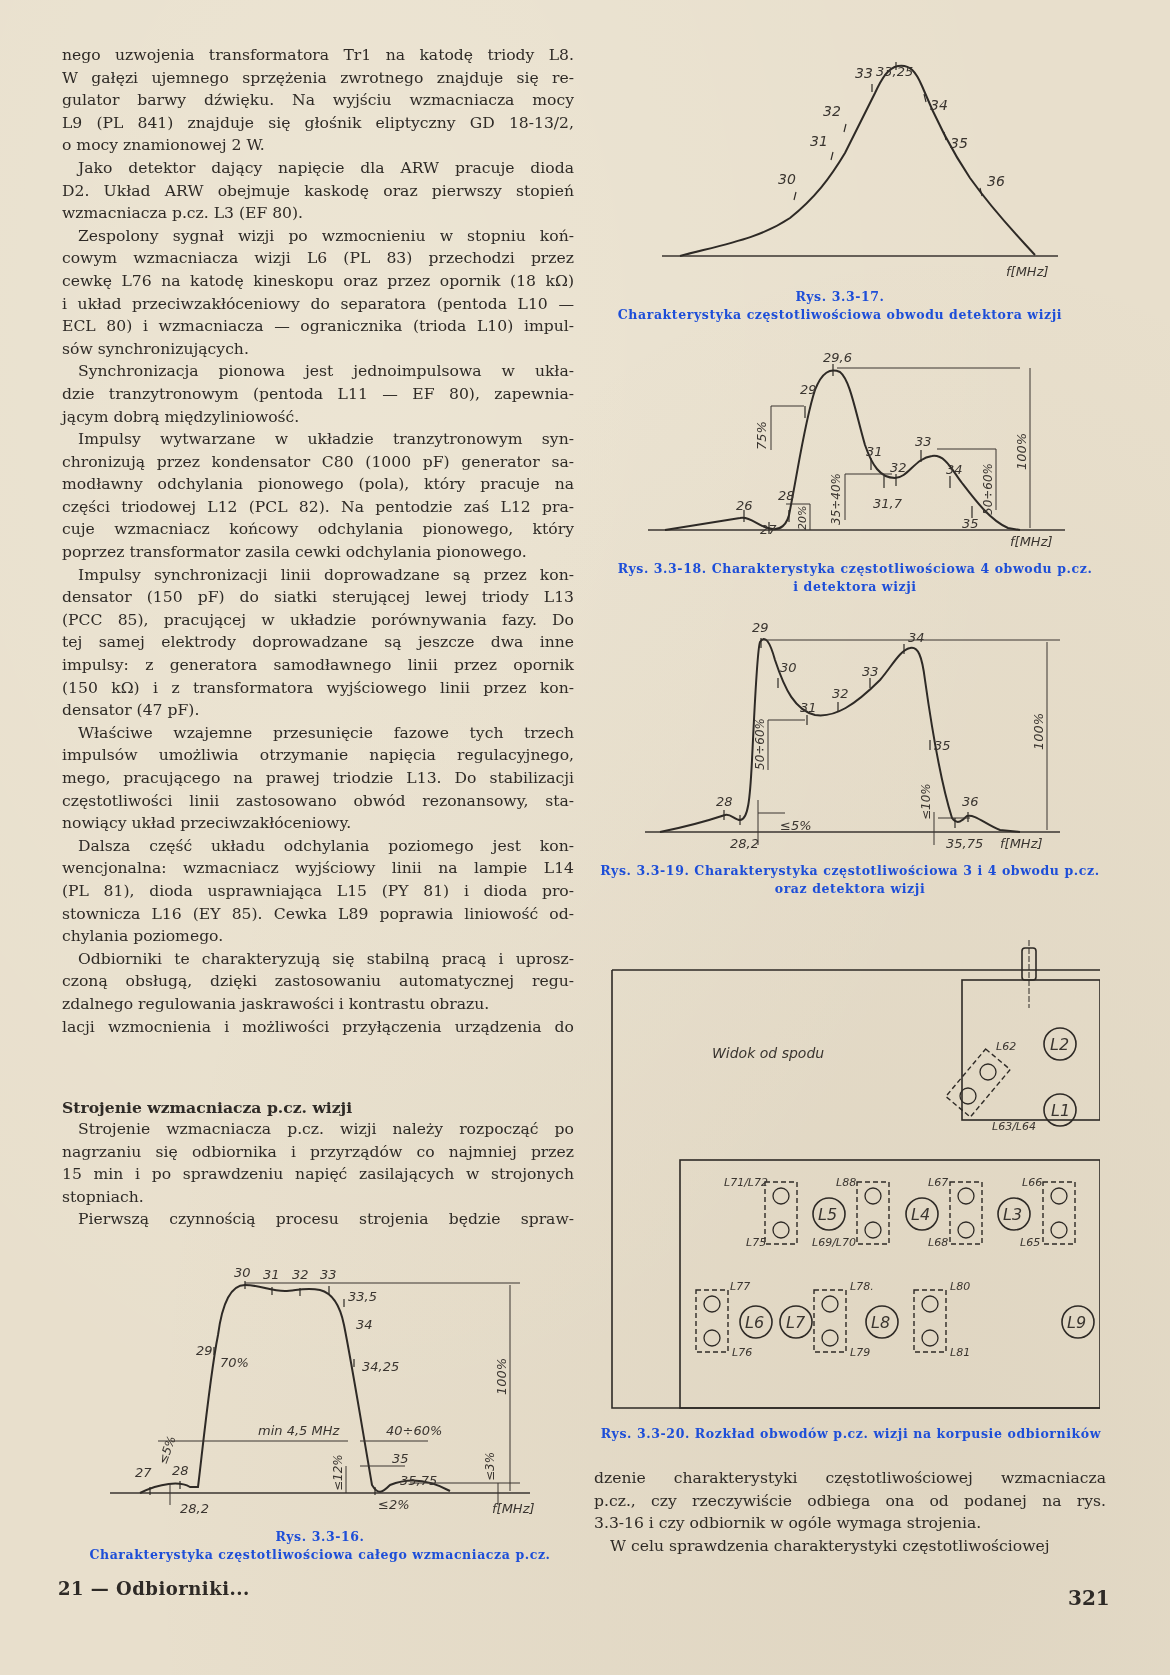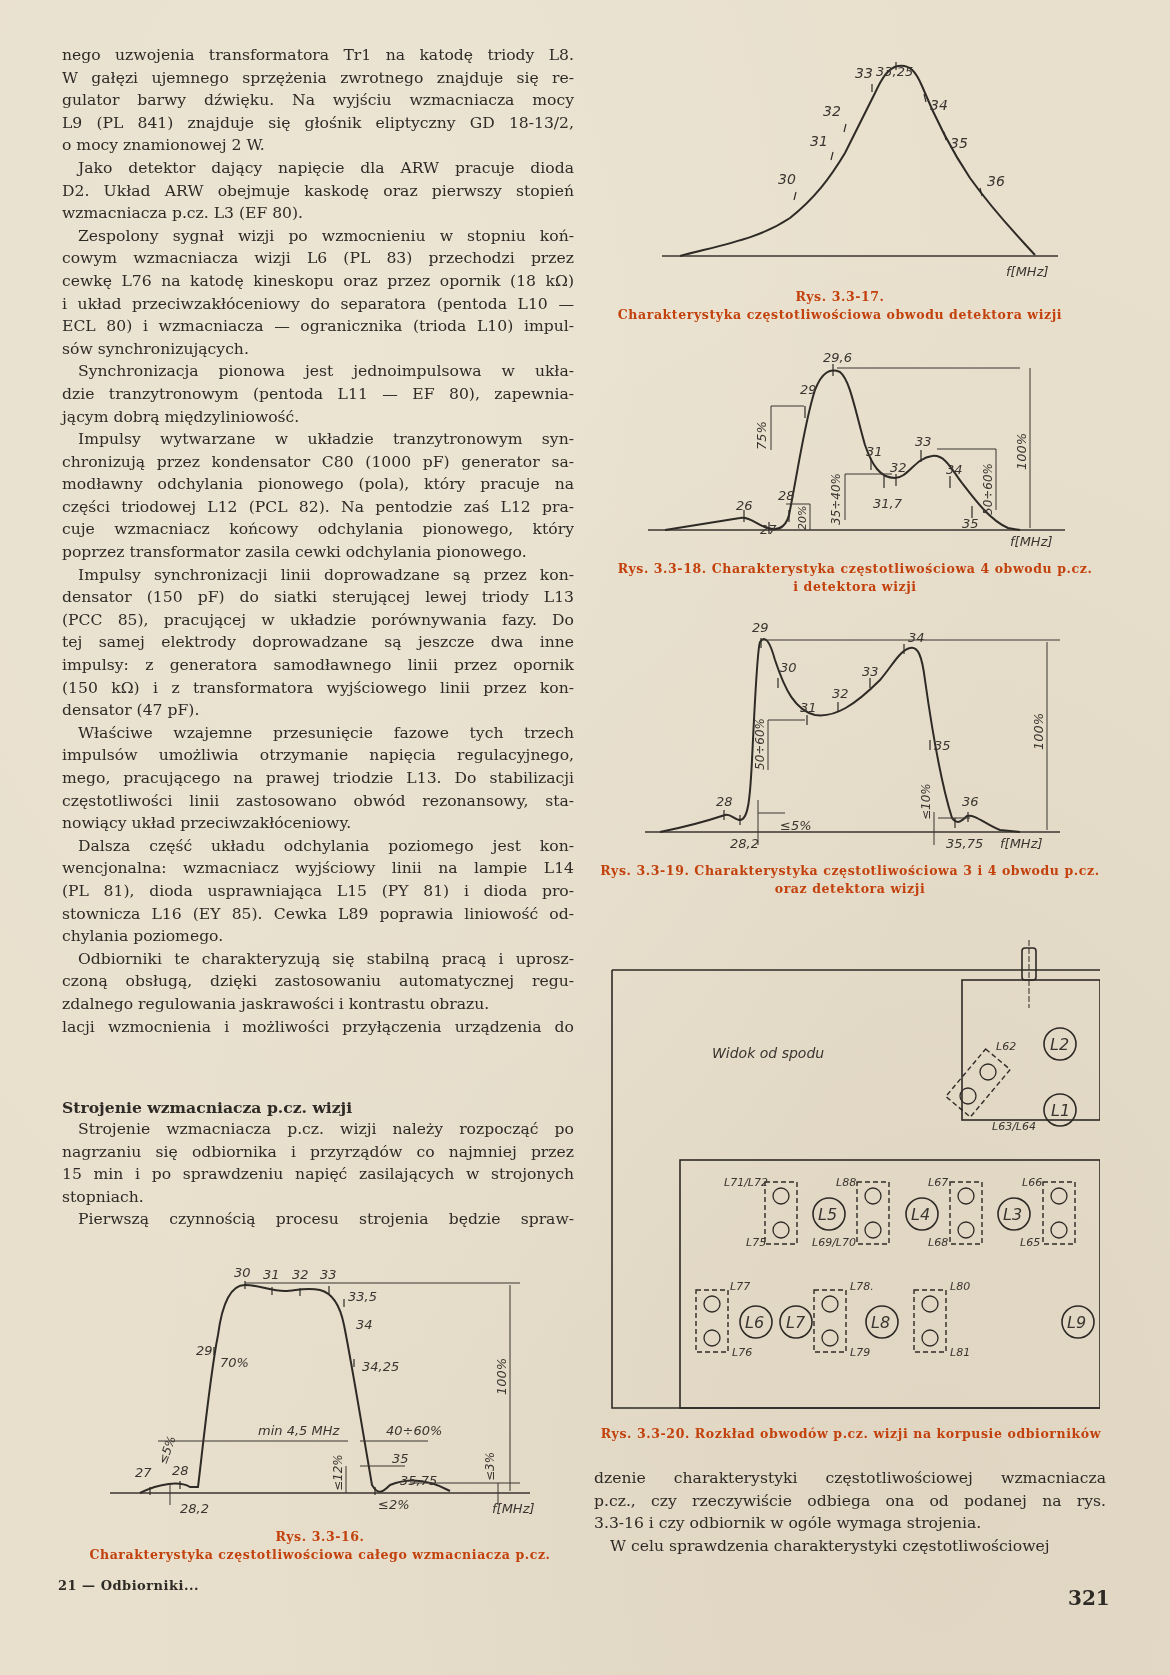--- a/index.html
+++ b/index.html
@@ -31,25 +31,25 @@
   }
   .col-right-text {
     position: absolute; left: 594px; top: 1467px; width: 512px;
     font-size: 15.6px; line-height: 22.6px;
   }
   .line { display: block; white-space: nowrap; text-align: justify; text-align-last: justify; }
   .line.last { text-align-last: left; }
   .line.ind { padding-left: 16px; }
   .caption {
     position: absolute; font-weight: bold; font-size: 12.5px; letter-spacing: 0.6px;
-    text-align: center; line-height: 18px; color: #c2410c;
+    text-align: center; line-height: 18px; color: #1d4ed8;
   }
   .fig { position: absolute; }
   svg text { font-family: "DejaVu Sans", sans-serif; font-style: italic; fill: #3a3530; }
-  .footer-left { position: absolute; left: 58px; top: 1578px; font-size: 13px; font-weight: bold; letter-spacing: 0.5px; }
+  .footer-left { position: absolute; left: 58px; top: 1578px; font-size: 18px; font-weight: bold; letter-spacing: 0.5px; }
   .page-number { position: absolute; left: 1068px; top: 1586px; font-size: 20px; font-weight: bold; }
 </style>
 </head>
 <body>
 <div class="page-bg"></div>
 
 <div class="col-left" id="left-col">
     <span class="line">nego uzwojenia transformatora Tr1 na katodę triody L8.</span>
     <span class="line">W gałęzi ujemnego sprzężenia zwrotnego znajduje się re-</span>
     <span class="line">gulator barwy dźwięku. Na wyjściu wzmacniacza mocy</span>

